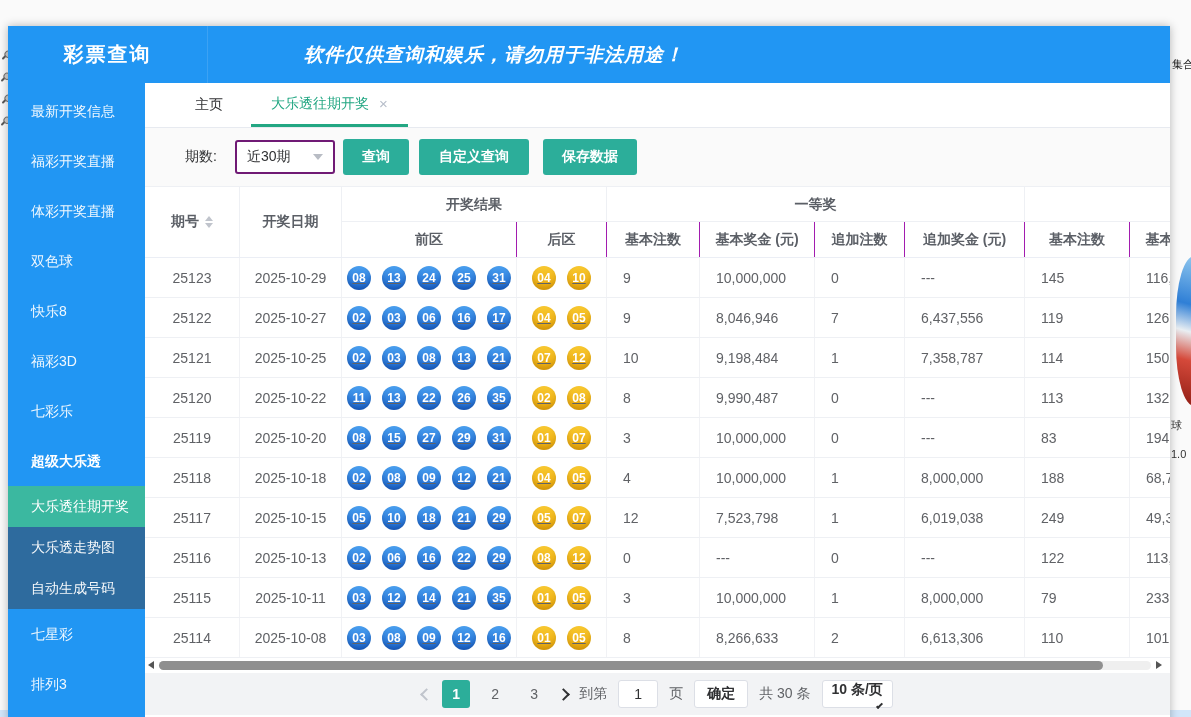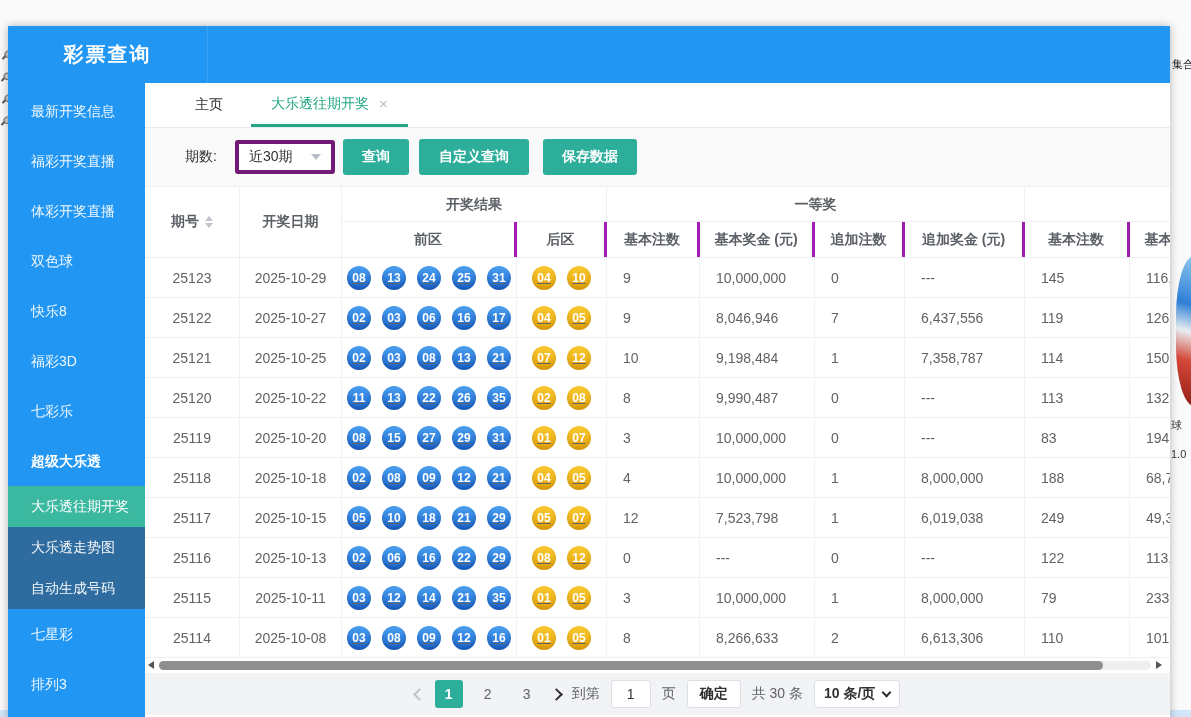--- a/index.html
+++ b/index.html
@@ -37,40 +37,40 @@
 
   .content { position:absolute; left:137px; top:57px; width:1025px; height:642px; background:#fff; }
 
   .tabbar { position:relative; height:45px; border-bottom:1px solid #e7eaf0; display:flex; align-items:stretch; padding-left:22px; }
   .tab { display:flex; align-items:center; padding:0 28px; font-size:14px; color:#303133; cursor:pointer; }
   .tab.active { color:#23a783; border-bottom:3px solid #23a783; padding:0 20px; }
   .tab-close { margin-left:10px; color:#b6bdc9; font-size:15px; line-height:1; cursor:pointer; }
 
   .toolbar { height:58px; background:#fafafa; display:flex; align-items:center; padding-left:40px; }
   .tb-label { font-size:14px; color:#303133; margin-right:18px; }
-  .tb-select { width:100px; height:34px; background:#fff; border:4px solid #701a75; border-radius:3px;
+  .tb-select { width:100px; height:34px; background:#fff; border:2px solid #701a75; border-radius:3px;
     display:flex; align-items:center; justify-content:space-between; padding:0 10px; font-size:14px; color:#303133; cursor:pointer; }
   .tri-down { width:0; height:0; border-left:5px solid transparent; border-right:5px solid transparent; border-top:6px solid #b8bcc4; }
   .tb-btn { height:36px; background:#2cae9a; color:#fff; border:none; border-radius:3px; font-size:14px;
     font-family:inherit; cursor:pointer;font-weight:bold; }
   .btn-query { width:66px; margin-left:8px; }
   .btn-custom { width:110px; margin-left:10px; }
   .btn-save { width:94px; margin-left:14px; }
 
   
   .twrap { width:1025px; overflow:hidden; }
   .thead { display:flex; width:1100px; border-top:1px solid #eef0f4; border-bottom:1px solid #ebeef5;
     font-size:14px; font-weight:700; color:#5b5f66; background:#fff; }
   .cw0{width:95px;} .cw1{width:102px;} .cw2{width:175px;} .cw3{width:90px;} .cw4{width:93px;}
   .cw5{width:115px;} .cw6{width:90px;} .cw7{width:120px;} .cw8{width:105px;} .cw9{width:115px;}
   .hone { height:70px; display:flex; align-items:center; justify-content:center; border-right:1px solid #eef0f4; gap:6px; }
   .hgroup { display:flex; flex-direction:column; }
   .gtitle { height:35px; line-height:35px; text-align:center; border-bottom:1px solid #eef0f4; border-right:1px solid #eef0f4; }
   .grow { display:flex; height:35px; }
-  .hcell { line-height:35px; text-align:center; border-right:3px solid #a21caf; }
+  .hcell { line-height:35px; text-align:center; border-right:1px solid #a21caf; }
   .sort { display:inline-flex; flex-direction:column; gap:2px; cursor:pointer; }
   .car-up { width:0;height:0;border-left:4px solid transparent;border-right:4px solid transparent;border-bottom:5px solid #c0c4cc; }
   .car-down { width:0;height:0;border-left:4px solid transparent;border-right:4px solid transparent;border-top:5px solid #c0c4cc; }
 
   .tbody { width:1100px; }
   .trow { display:flex; border-bottom:1px solid #eef0f4; }
   .tc { display:flex; align-items:center; height:39px; font-size:14px; color:#606266;
     border-right:1px solid #f1f2f5; white-space:nowrap; overflow:hidden; }
   .ctr { justify-content:center; }
   .val { padding-left:16px; }
@@ -93,21 +93,21 @@
   .pchev { width:9px; height:9px; border-left:2px solid #c0c4cc; border-bottom:2px solid #c0c4cc;
     transform:rotate(45deg); cursor:pointer; }
   .pchev.next { border-color:#303133; transform:rotate(225deg); }
   .pg { width:28px; height:28px; line-height:28px; text-align:center; border-radius:3px; cursor:pointer; }
   .pg.active { background:#2cae9a; color:#fff; font-weight:700; }
   .goto-input { width:40px; height:28px; border:1px solid #dcdfe6; border-radius:3px; text-align:center;
     font-size:14px; color:#303133; font-family:inherit; background:#fff; }
   .confirm-btn { height:28px; padding:0 12px; background:#fff; border:1px solid #dcdfe6; border-radius:3px;
     font-size:14px; font-weight:700; color:#303133; font-family:inherit; cursor:pointer; }
   .size-select { height:28px; padding:0 9px; background:#fff; border:1px solid #dcdfe6; border-radius:3px;
-    display:flex; align-items:center; gap:8px; font-size:14px; font-weight:600; color:#303133; cursor:pointer; }
+    display:flex; align-items:flex-end; gap:8px; font-size:14px; font-weight:600; color:#303133; cursor:pointer;flex-direction:column; }
   .schev { width:7px; height:7px; border-left:2px solid #303133; border-bottom:2px solid #303133;
     transform:rotate(-45deg); margin-top:-3px; }
 </style>
 </head>
 <body>
 
 <div class="desktop">
 
   <span class="desk-mark" style="left:1px;top:55px;"></span>
   <span class="desk-mark" style="left:0;top:77px;"></span>
@@ -120,20 +120,21 @@
     <span class="edge-mid-text">球</span>
     <span class="edge-ver-text">1.0</span>
   </div>
 
   <div class="desk-strip-bottom"></div>
 
   <div class="window">
 
     <div class="hdr">
       <div class="hdr-title">彩票查询</div>
+      <div class="hdr-banner">软件仅供查询和娱乐，请勿用于非法用途！</div>
     </div>
 
     <nav class="sidebar">
       <div class="sd-item">最新开奖信息</div>
       <div class="sd-item">福彩开奖直播</div>
       <div class="sd-item">体彩开奖直播</div>
       <div class="sd-item">双色球</div>
       <div class="sd-item">快乐8</div>
       <div class="sd-item">福彩3D</div>
       <div class="sd-item">七彩乐</div>

